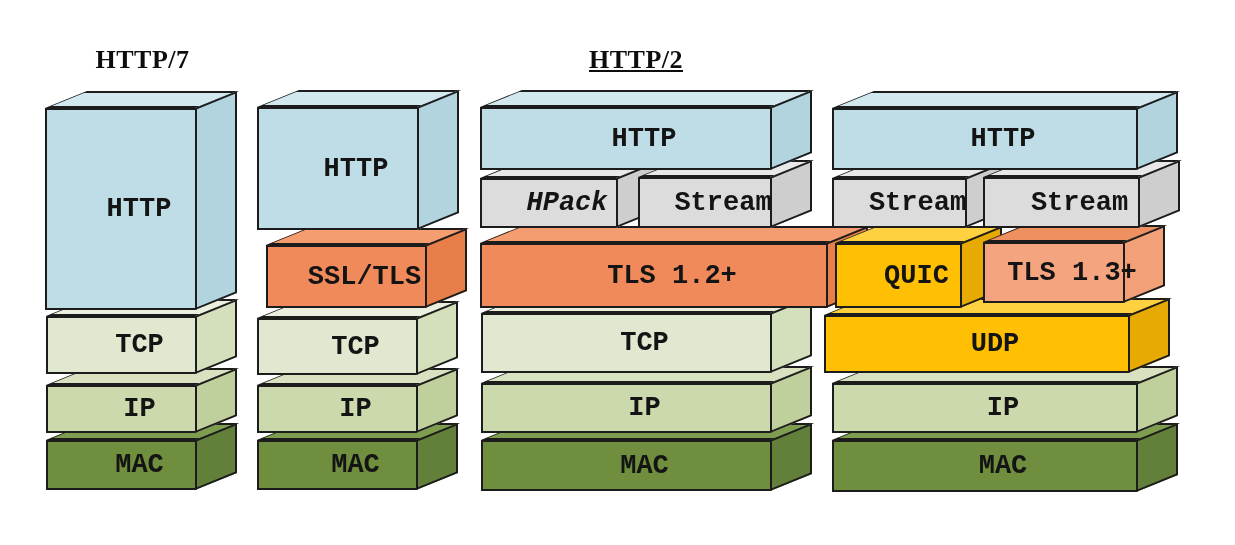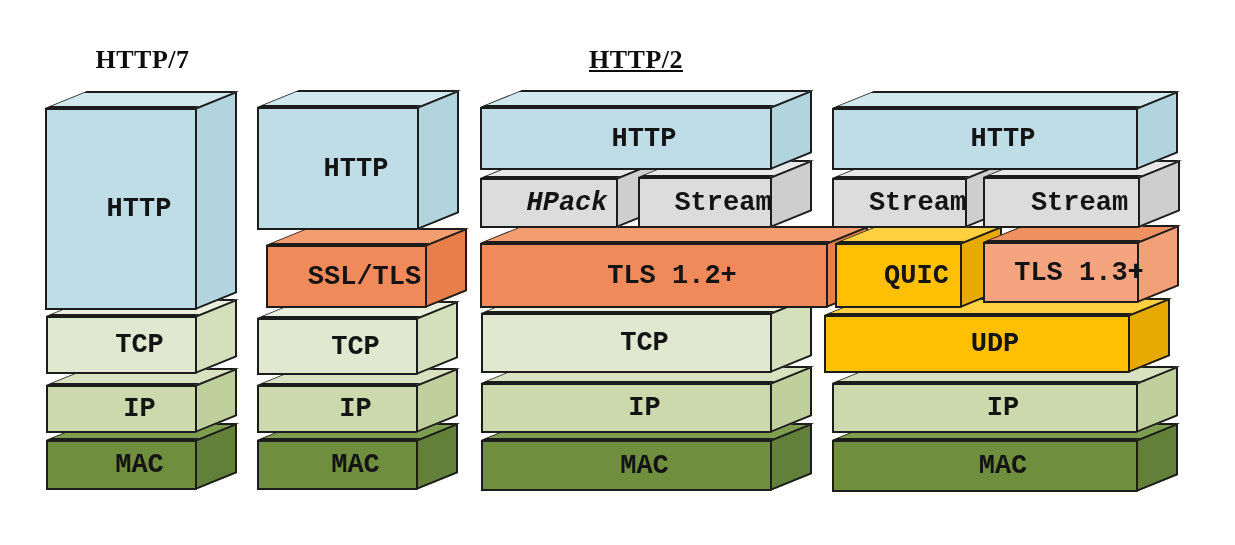--- a/index.html
+++ b/index.html
@@ -134,21 +134,21 @@
   </div>
   <div class="box" style="left: 832px; top: 383px; width: 306px; height: 50px; z-index: 2; --f: #ccd9ad; --t: #d8e2c1; --s: #c0d09d;">
     <span class="lbl">IP</span>
   </div>
   <div class="box" style="left: 824px; top: 315px; width: 306px; height: 58px; z-index: 3; --f: #ffc003; --t: #ffd140; --s: #e6aa02;">
     <span class="lbl">UDP</span>
   </div>
   <div class="box" style="left: 835px; top: 243px; width: 127px; height: 65px; z-index: 4; --f: #ffc003; --t: #ffd140; --s: #e6aa02;">
     <span class="lbl">QUIC</span>
   </div>
-  <div class="box" style="left: 983px; top: 242px; width: 156px; height: 61px; z-index: 4; --f: #f5a480; --t: #ee9060; --s: #f1a078;">
+  <div class="box" style="left: 983px; top: 242px; width: 142px; height: 61px; z-index: 4; --f: #f5a480; --t: #ee9060; --s: #f1a078;">
     <span class="lbl">TLS 1.3+</span>
   </div>
   <div class="box" style="left: 832px; top: 178px; width: 135px; height: 50px; z-index: 5; --f: #dcdcdc; --t: #e8e8e8; --s: #cecece;">
     <span class="lbl">Stream</span>
   </div>
   <div class="box" style="left: 983px; top: 177px; width: 157px; height: 51px; z-index: 5; --f: #dcdcdc; --t: #e8e8e8; --s: #cecece;">
     <span class="lbl">Stream</span>
   </div>
   <div class="box" style="left: 832px; top: 108px; width: 306px; height: 62px; z-index: 6; --f: #bfdde7; --t: #d1e8ee; --s: #b2d4de;">
     <span class="lbl">HTTP</span>

